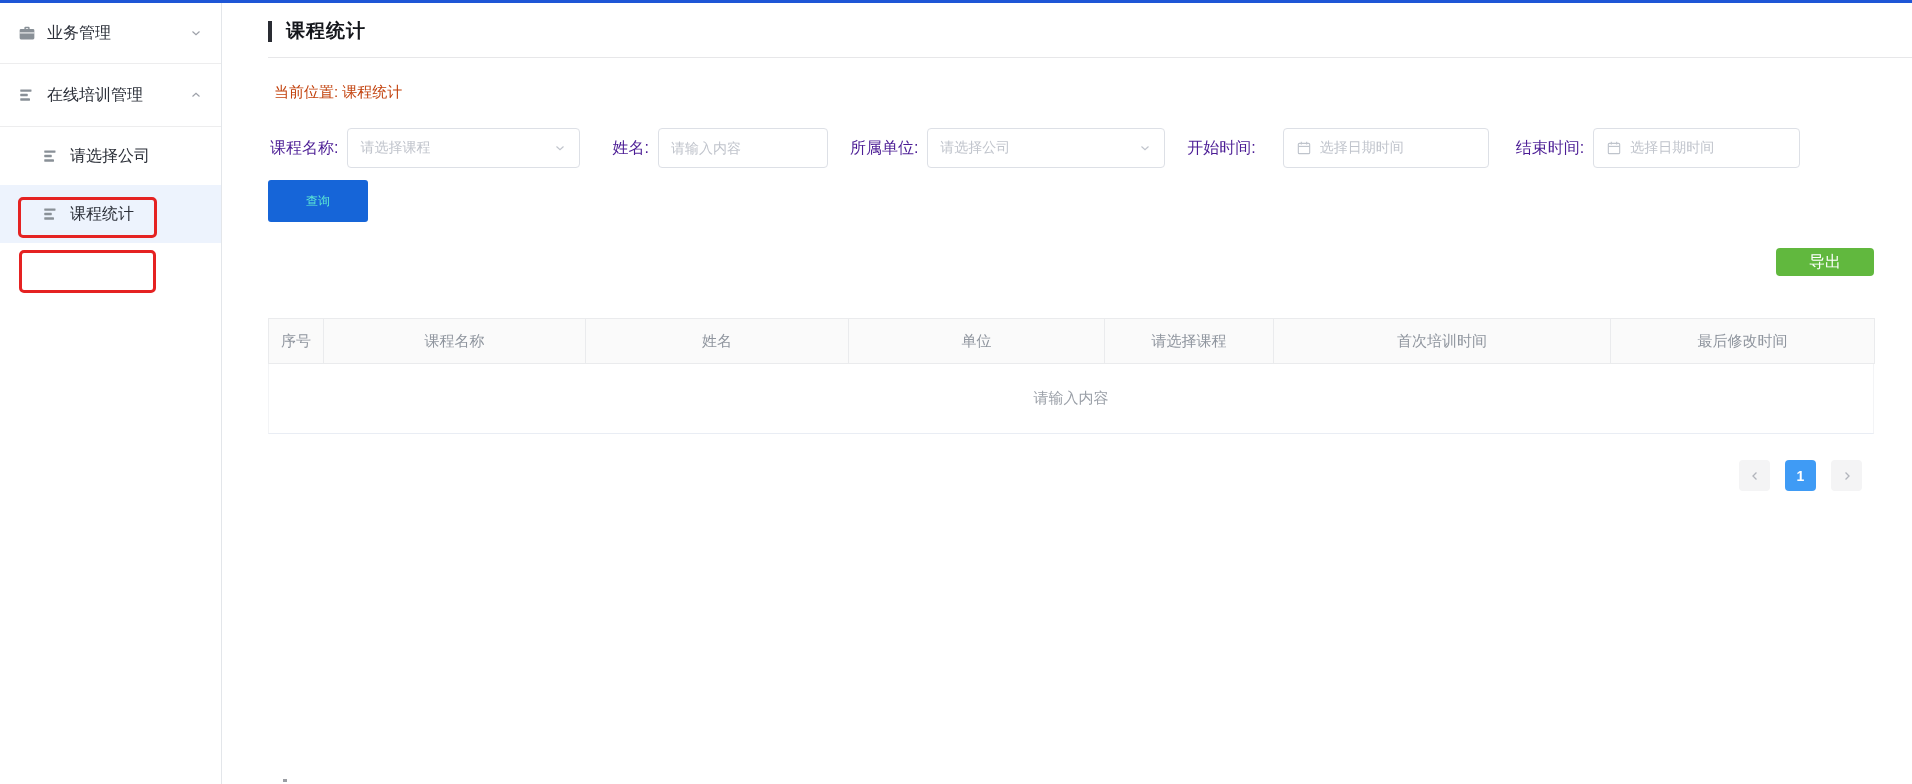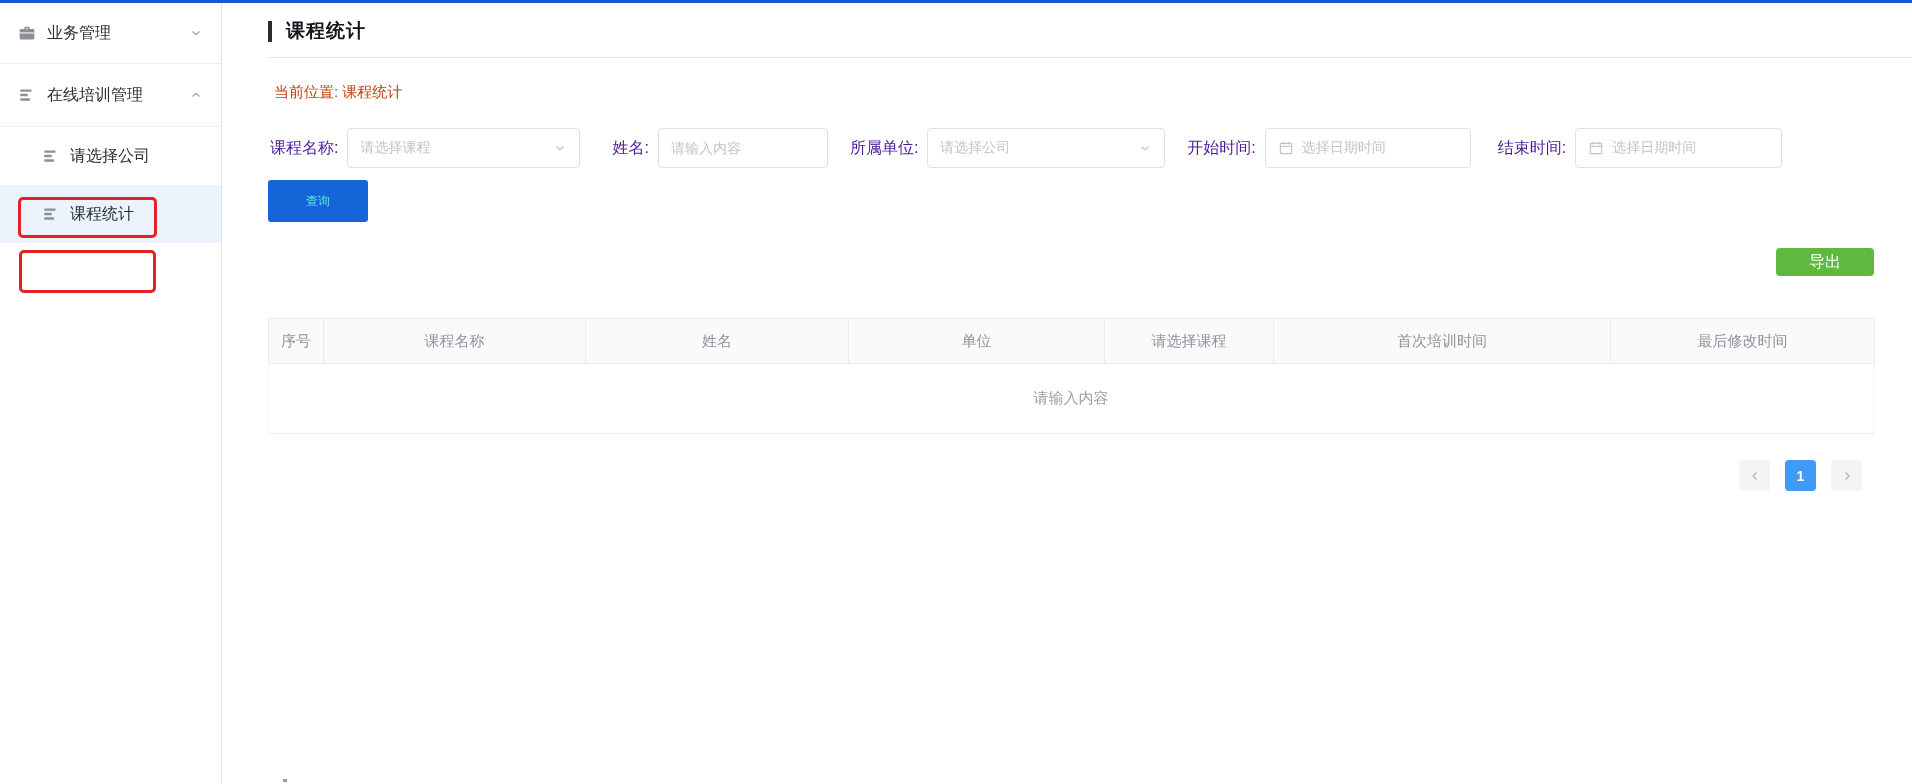--- a/index.html
+++ b/index.html
@@ -32,21 +32,21 @@
   .title-row { position:absolute; left:46px; top:15px; display:flex; align-items:center; }
   .title-accent { width:4px; height:21px; background:#2a2c33; margin-right:14px; }
   .page-title { font-size:19px; font-weight:bold; color:#15171c; letter-spacing:1px; }
   .divider { position:absolute; top:54px; left:46px; right:0; height:1px; background:#e7e7e9; }
   .breadcrumb { position:absolute; left:52px; top:80px; font-size:15px; color:#c2410c; }
 
   
   .filters { position:absolute; left:48px; top:125px; height:40px; display:flex; align-items:center; }
   .fgroup { display:flex; align-items:center; }
   .fgroup.g2 { margin-left:32px; } .fgroup.g3 { margin-left:22px; }
-  .fgroup.g4 { margin-left:22px; } .fgroup.g5 { margin-left:27px; }
+  .fgroup.g4 { margin-left:22px;gap:18px; } .fgroup.g5 { margin-left:27px; }
   .flabel { font-size:16px; color:#4c1d95; margin-right:9px; white-space:nowrap; }
   .select-box, .input-box { height:40px; border:1px solid #dde0e6; border-radius:4px;
        background:#fff; display:flex; align-items:center; padding:0 12px; }
   .select-box { justify-content:space-between; }
   .ph { font-size:14px; color:#c0c4cc; white-space:nowrap; }
   .w-course { width:233px; } .w-name { width:170px; } .w-unit { width:238px;align-items:center; }
   .w-date1 { width:206px; } .w-date2 { width:207px; }
   .input-box input { border:none; outline:none; font-size:14px; width:100%; color:#333; background:transparent; }
   .input-box input::placeholder { color:#c0c4cc; }
   .cal-icon { width:16px; height:16px; margin-right:8px; flex:0 0 auto; display:flex; }

